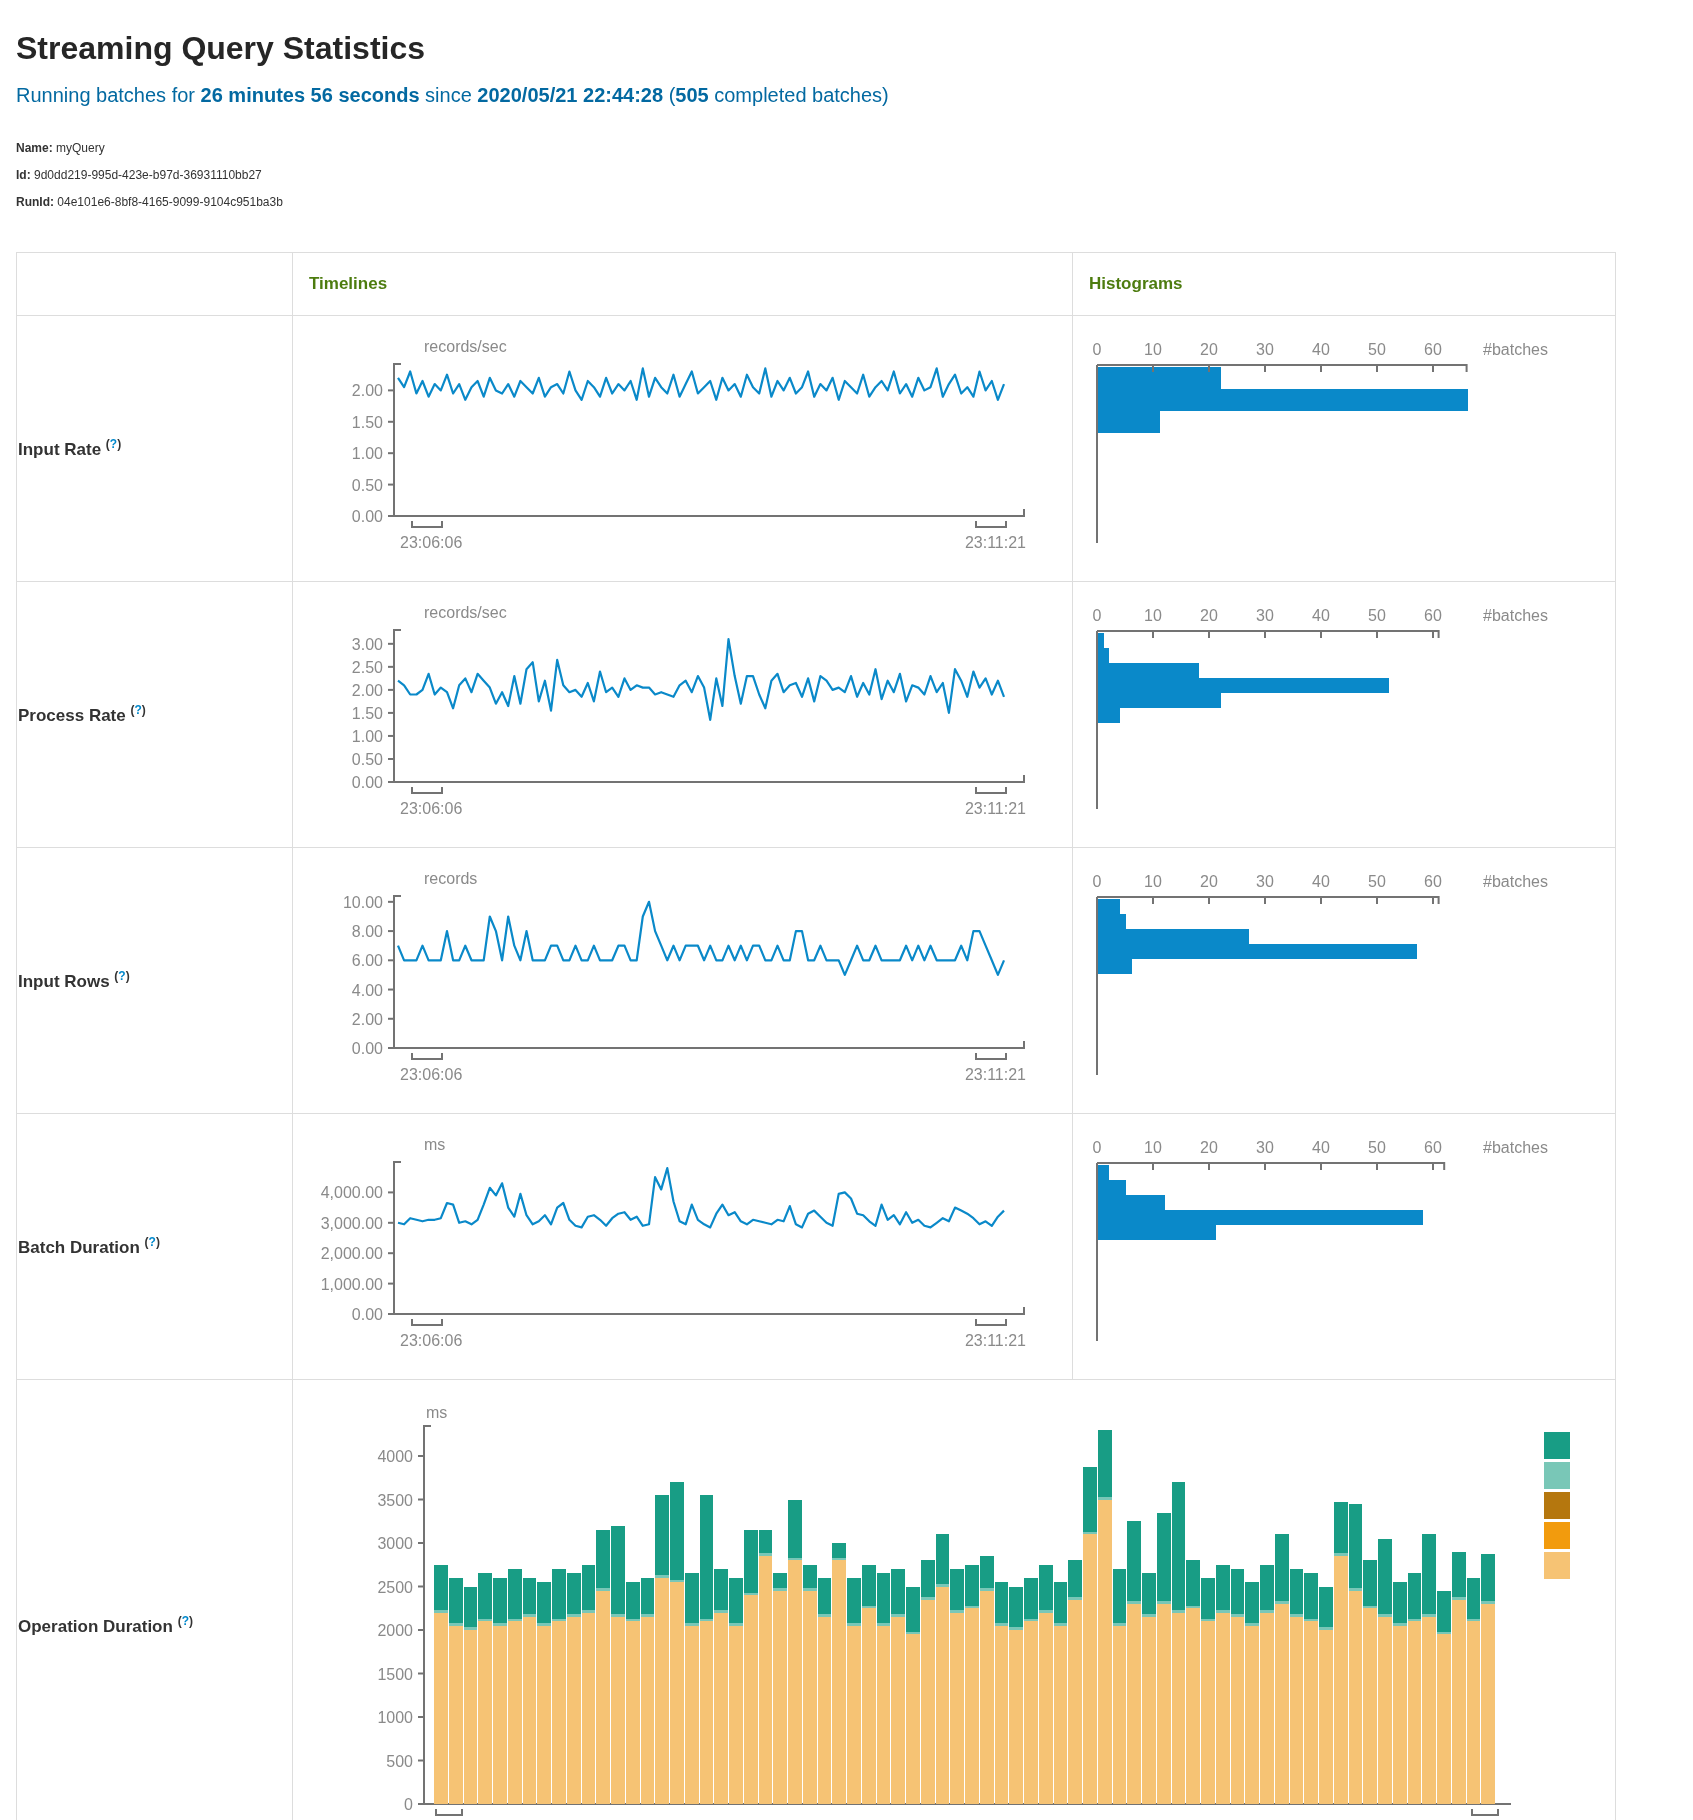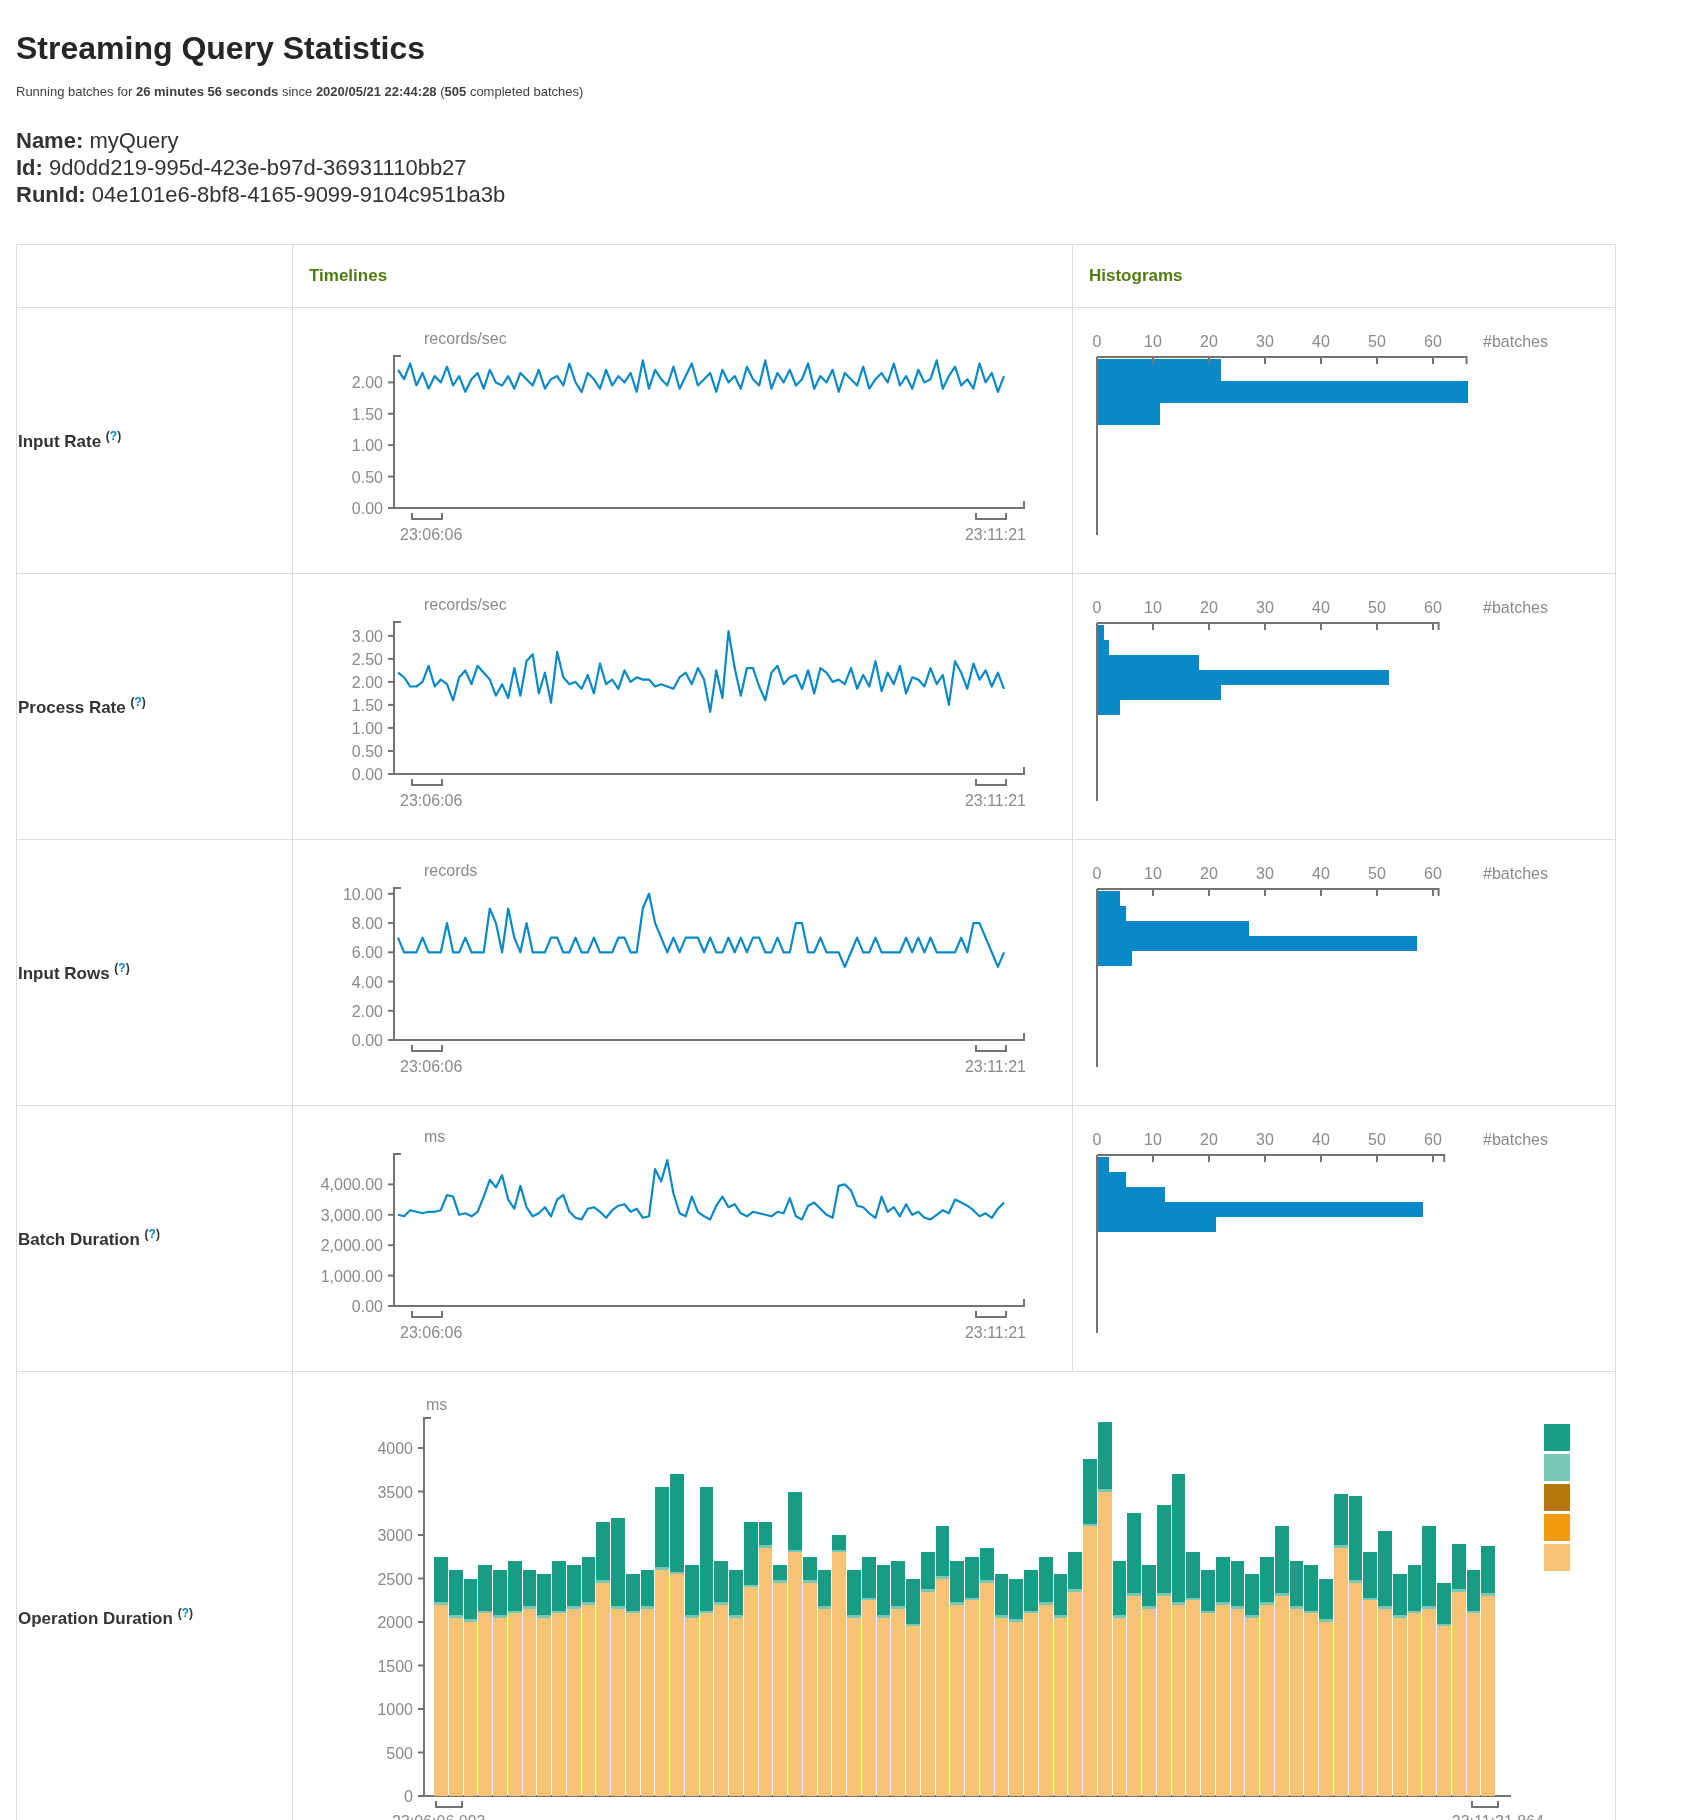--- a/index.html
+++ b/index.html
@@ -1,20 +1,20 @@
 <!DOCTYPE html>
 <html><head>
 <meta charset="utf-8">
 <style>
   html,body{margin:0;padding:0;background:#fff;color:#333;font-family:"Liberation Sans",sans-serif;}
   .wrap{width:1693px;padding:16px 0 0 16px;box-sizing:border-box;}
   h1{font-size:32px;line-height:40px;margin:12px 0 0 0;font-weight:700;color:#262626;}
-  .subtitle{font-size:13px;margin-top:16px;color:#404040;}
+  .subtitle{font-size:20px;margin-top:16px;color:#0369a1;}
   .b{font-weight:700;}
-  .meta{font-size:22px;line-height:27px;margin-top:28px;}
+  .meta{font-size:12px;line-height:27px;margin-top:28px;}
   .meta .lbl{font-weight:700;}
   table.stats{border-collapse:collapse;margin-top:36px;table-layout:fixed;}
   table.stats th, table.stats td{border:1px solid #ddd;}
   th.colhead{text-align:left;font-size:17px;font-weight:700;color:#4d7c0f;padding:21px 16px;}
   td.rowlabel{font-size:17px;font-weight:700;color:#333;vertical-align:middle;background:#fff;}
   td.chart{padding:8px;vertical-align:top;background:#fff;}
   sup.help{font-size:12px;font-weight:700;}
   sup.help .q{color:#0088cc;}
   svg{display:block;}
   svg text{font-family:"Liberation Sans",sans-serif;}

